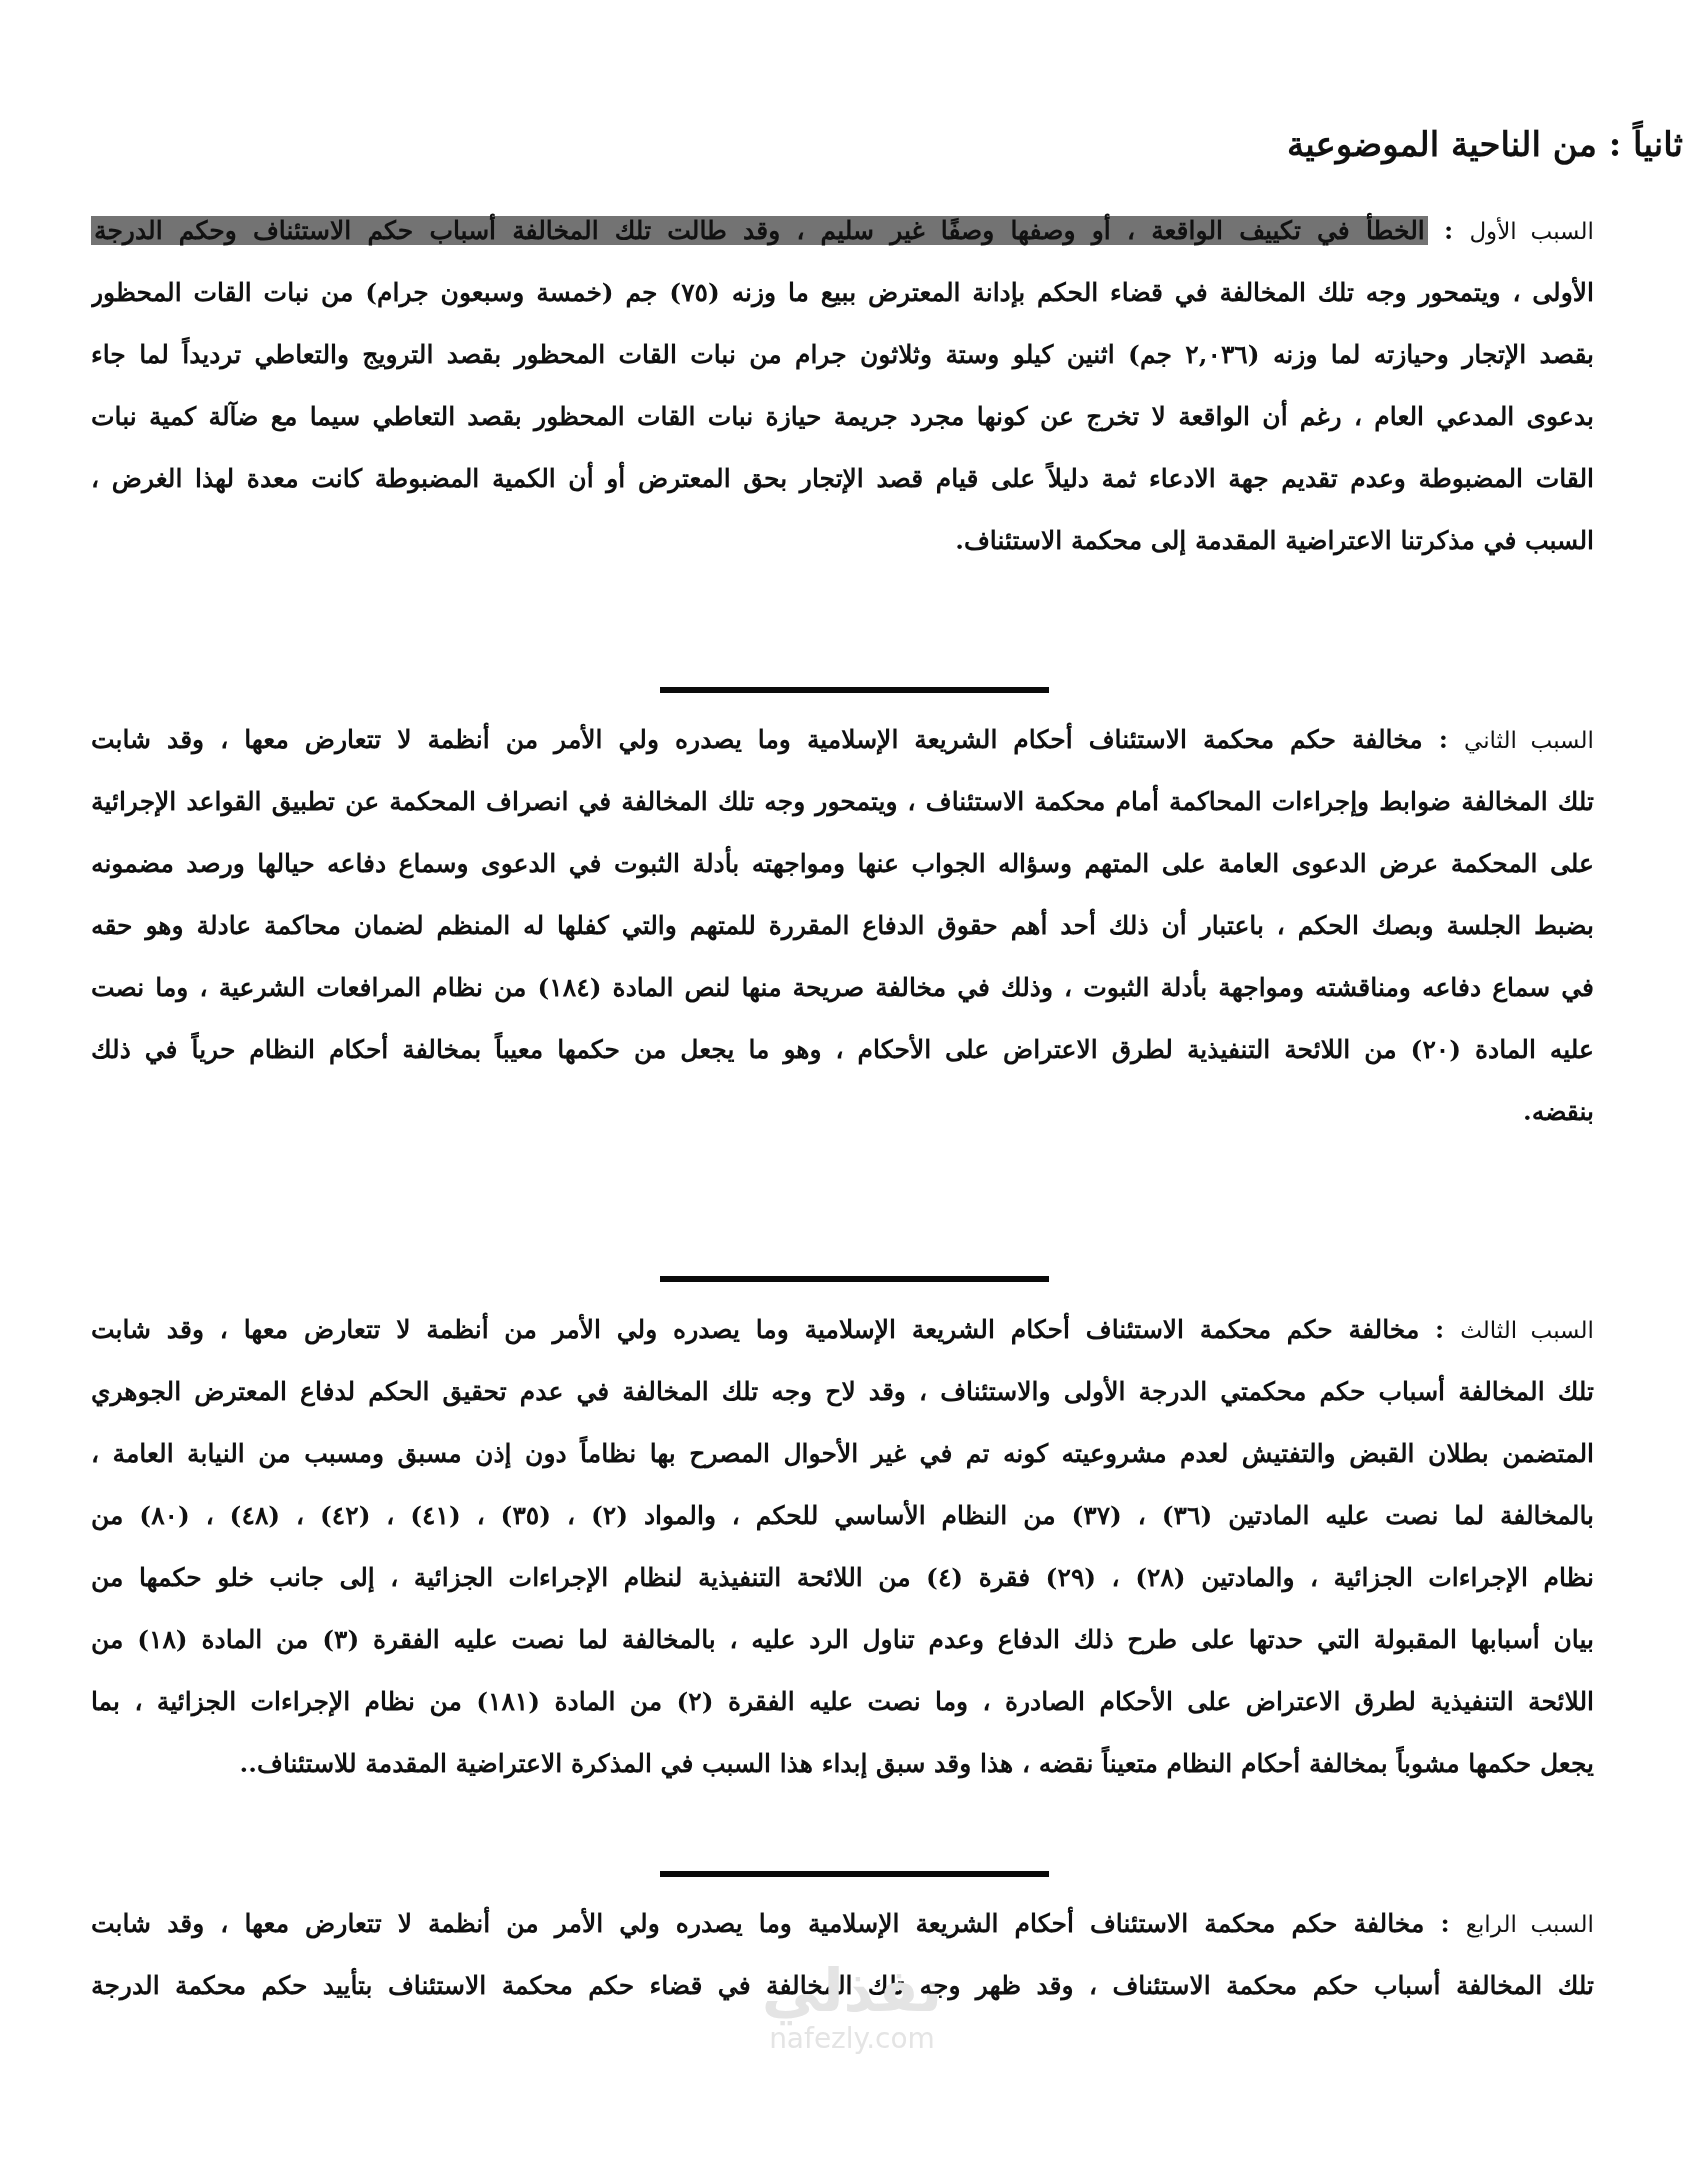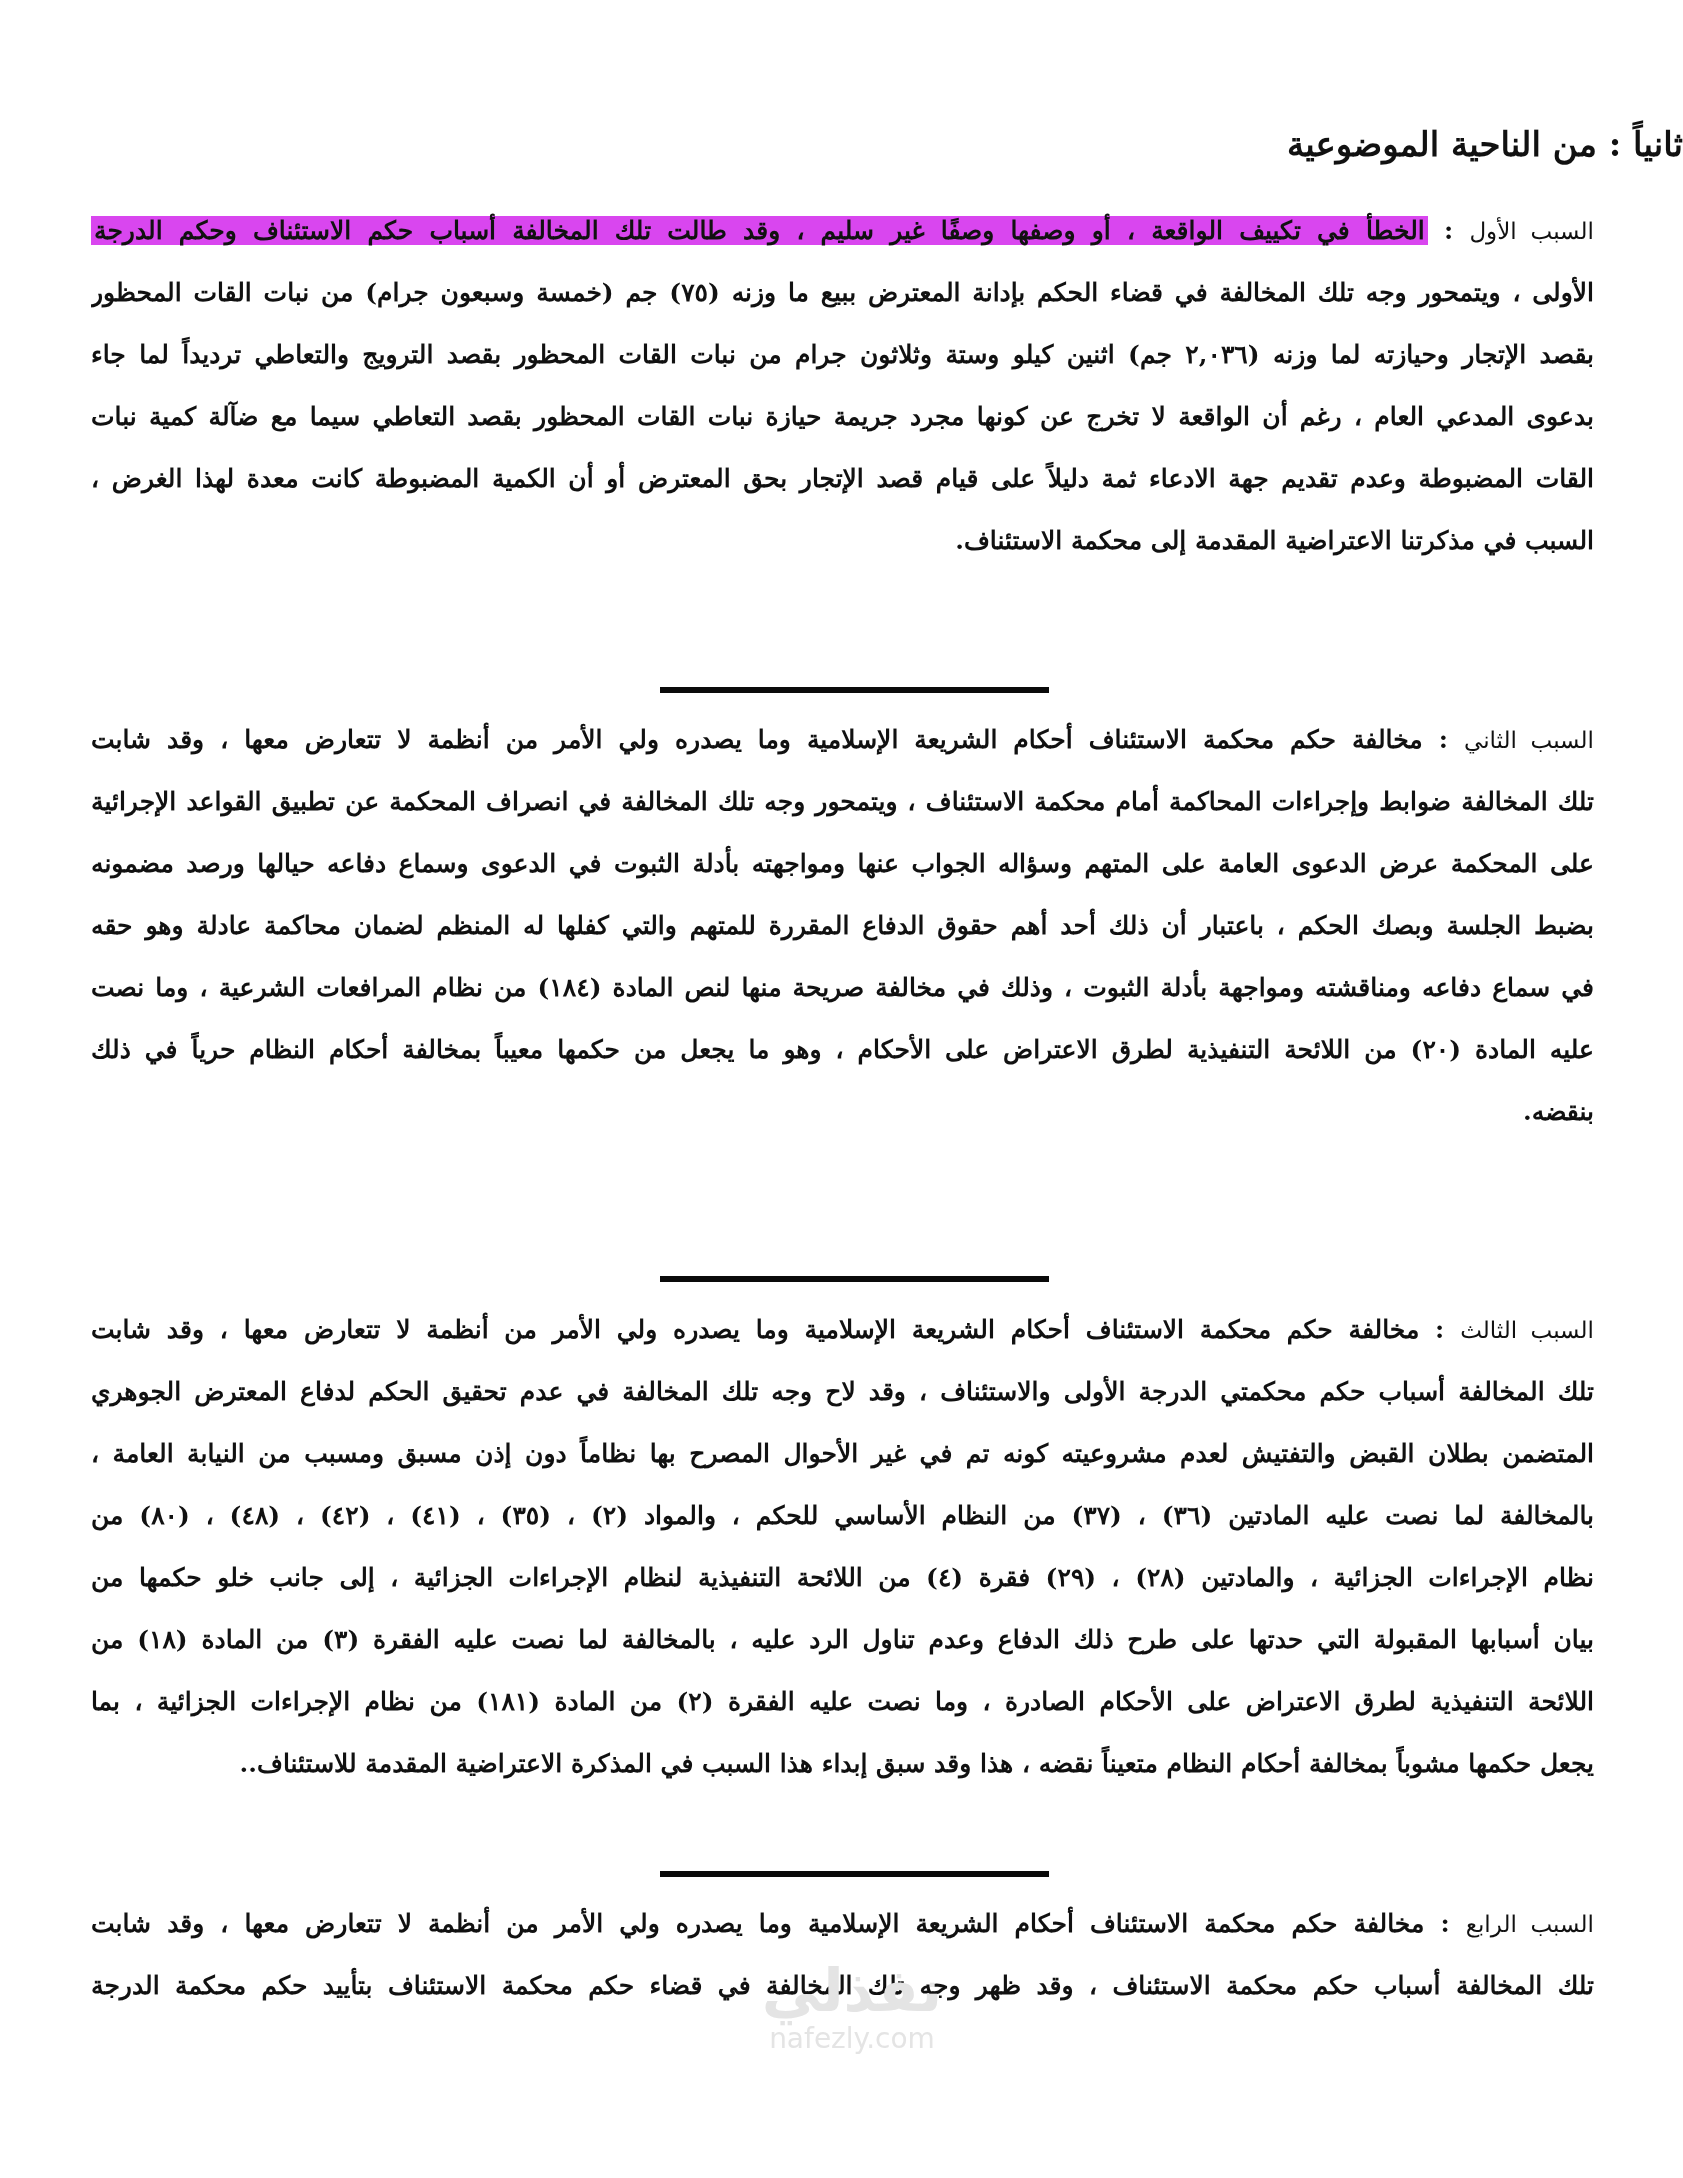--- a/index.html
+++ b/index.html
@@ -16,21 +16,21 @@
       position: absolute; left: 91px; width: 1503px; direction: rtl; text-align: justify;
       text-align-last: right;
     }
     .section .line {
       display: block; height: 62px; line-height: 62px; font-size: 25px; font-weight: bold;
       white-space: nowrap; text-align: justify; text-align-last: justify; overflow: hidden;
     }
     .section .line.last { text-align-last: right; }
     .heading { font-weight: normal; font-family: Liberation Sans, sans-serif; font-size: 23px; }
     .sep { font-weight: bold; }
-    .highlight { background: #d946ef; padding: 0 3px; }
+    .highlight { background: #737373; padding: 0 3px; }
     .divider {
       position: absolute; left: 660px; width: 389px; height: 6px; background: #0a0a0a;
     }
     .watermark {
       position: absolute; left: 733px; top: 1956px; width: 238px; text-align: center;
       color: #e4e4e4; font-family: "DejaVu Sans", sans-serif;
     }
     .watermark .wm-ar { font-size: 59px; font-weight: bold; line-height: 69px; direction: rtl; }
     .watermark .wm-en { font-size: 28px; line-height: 28px; }
   </style>

